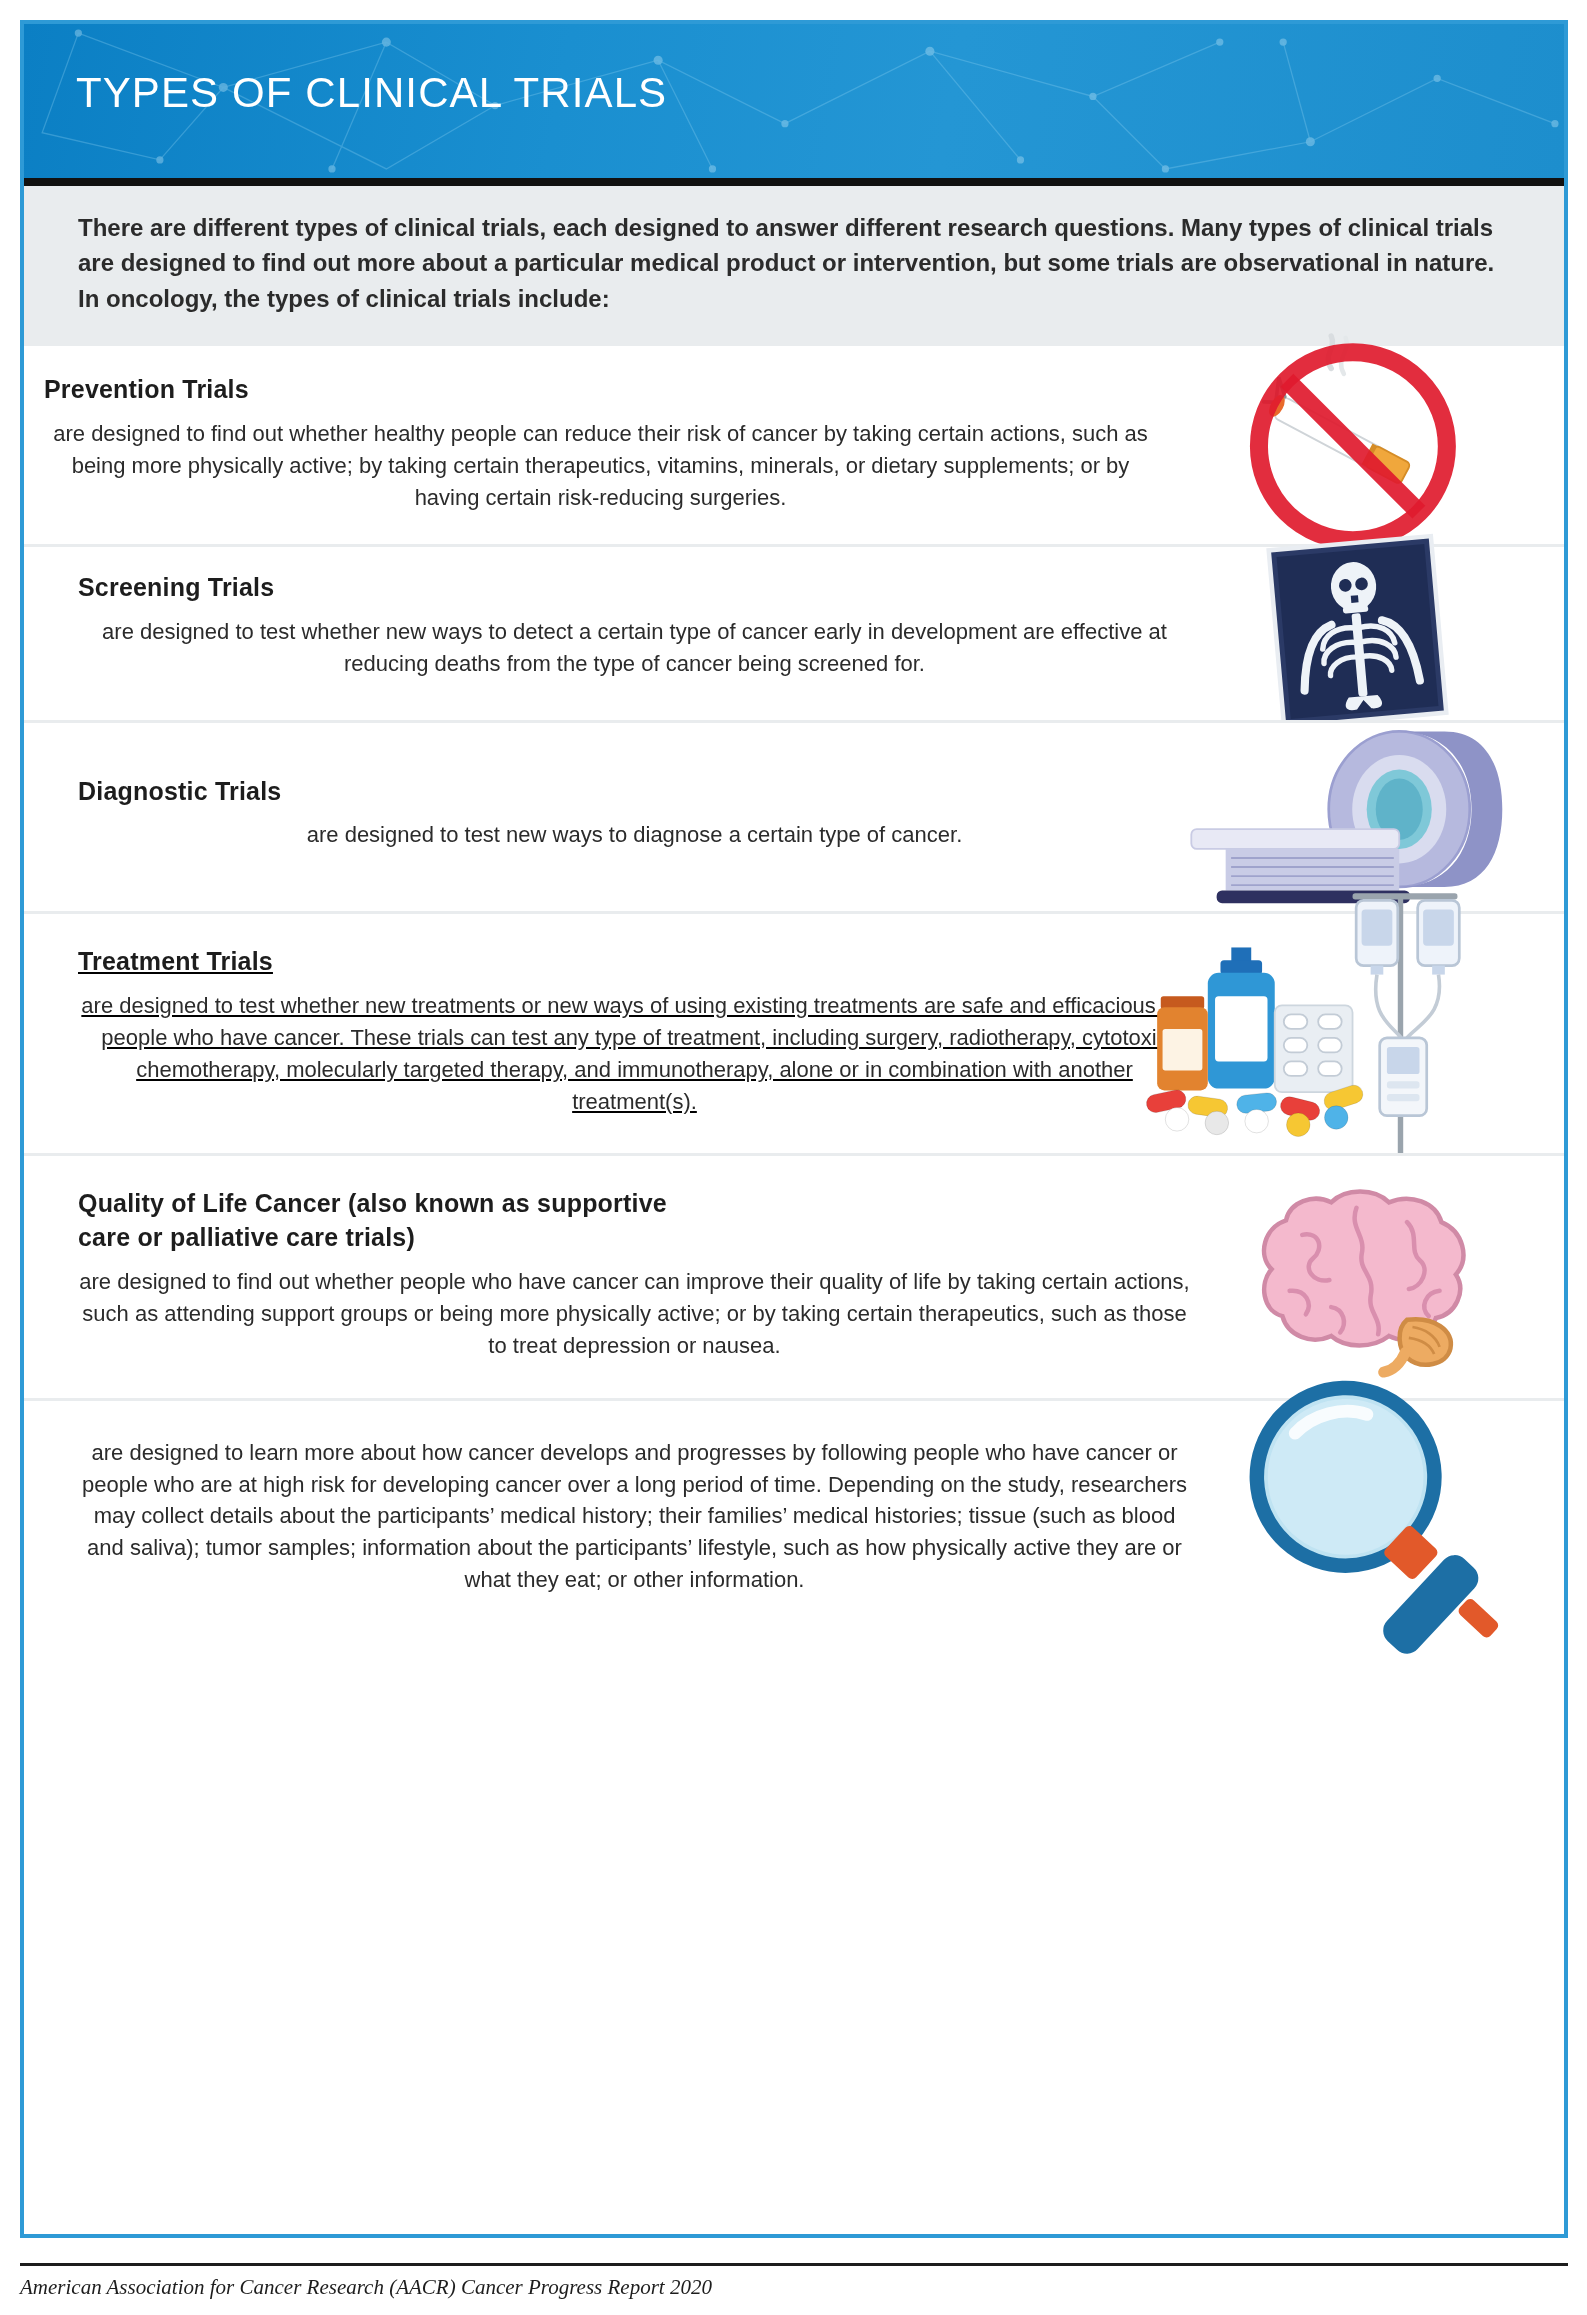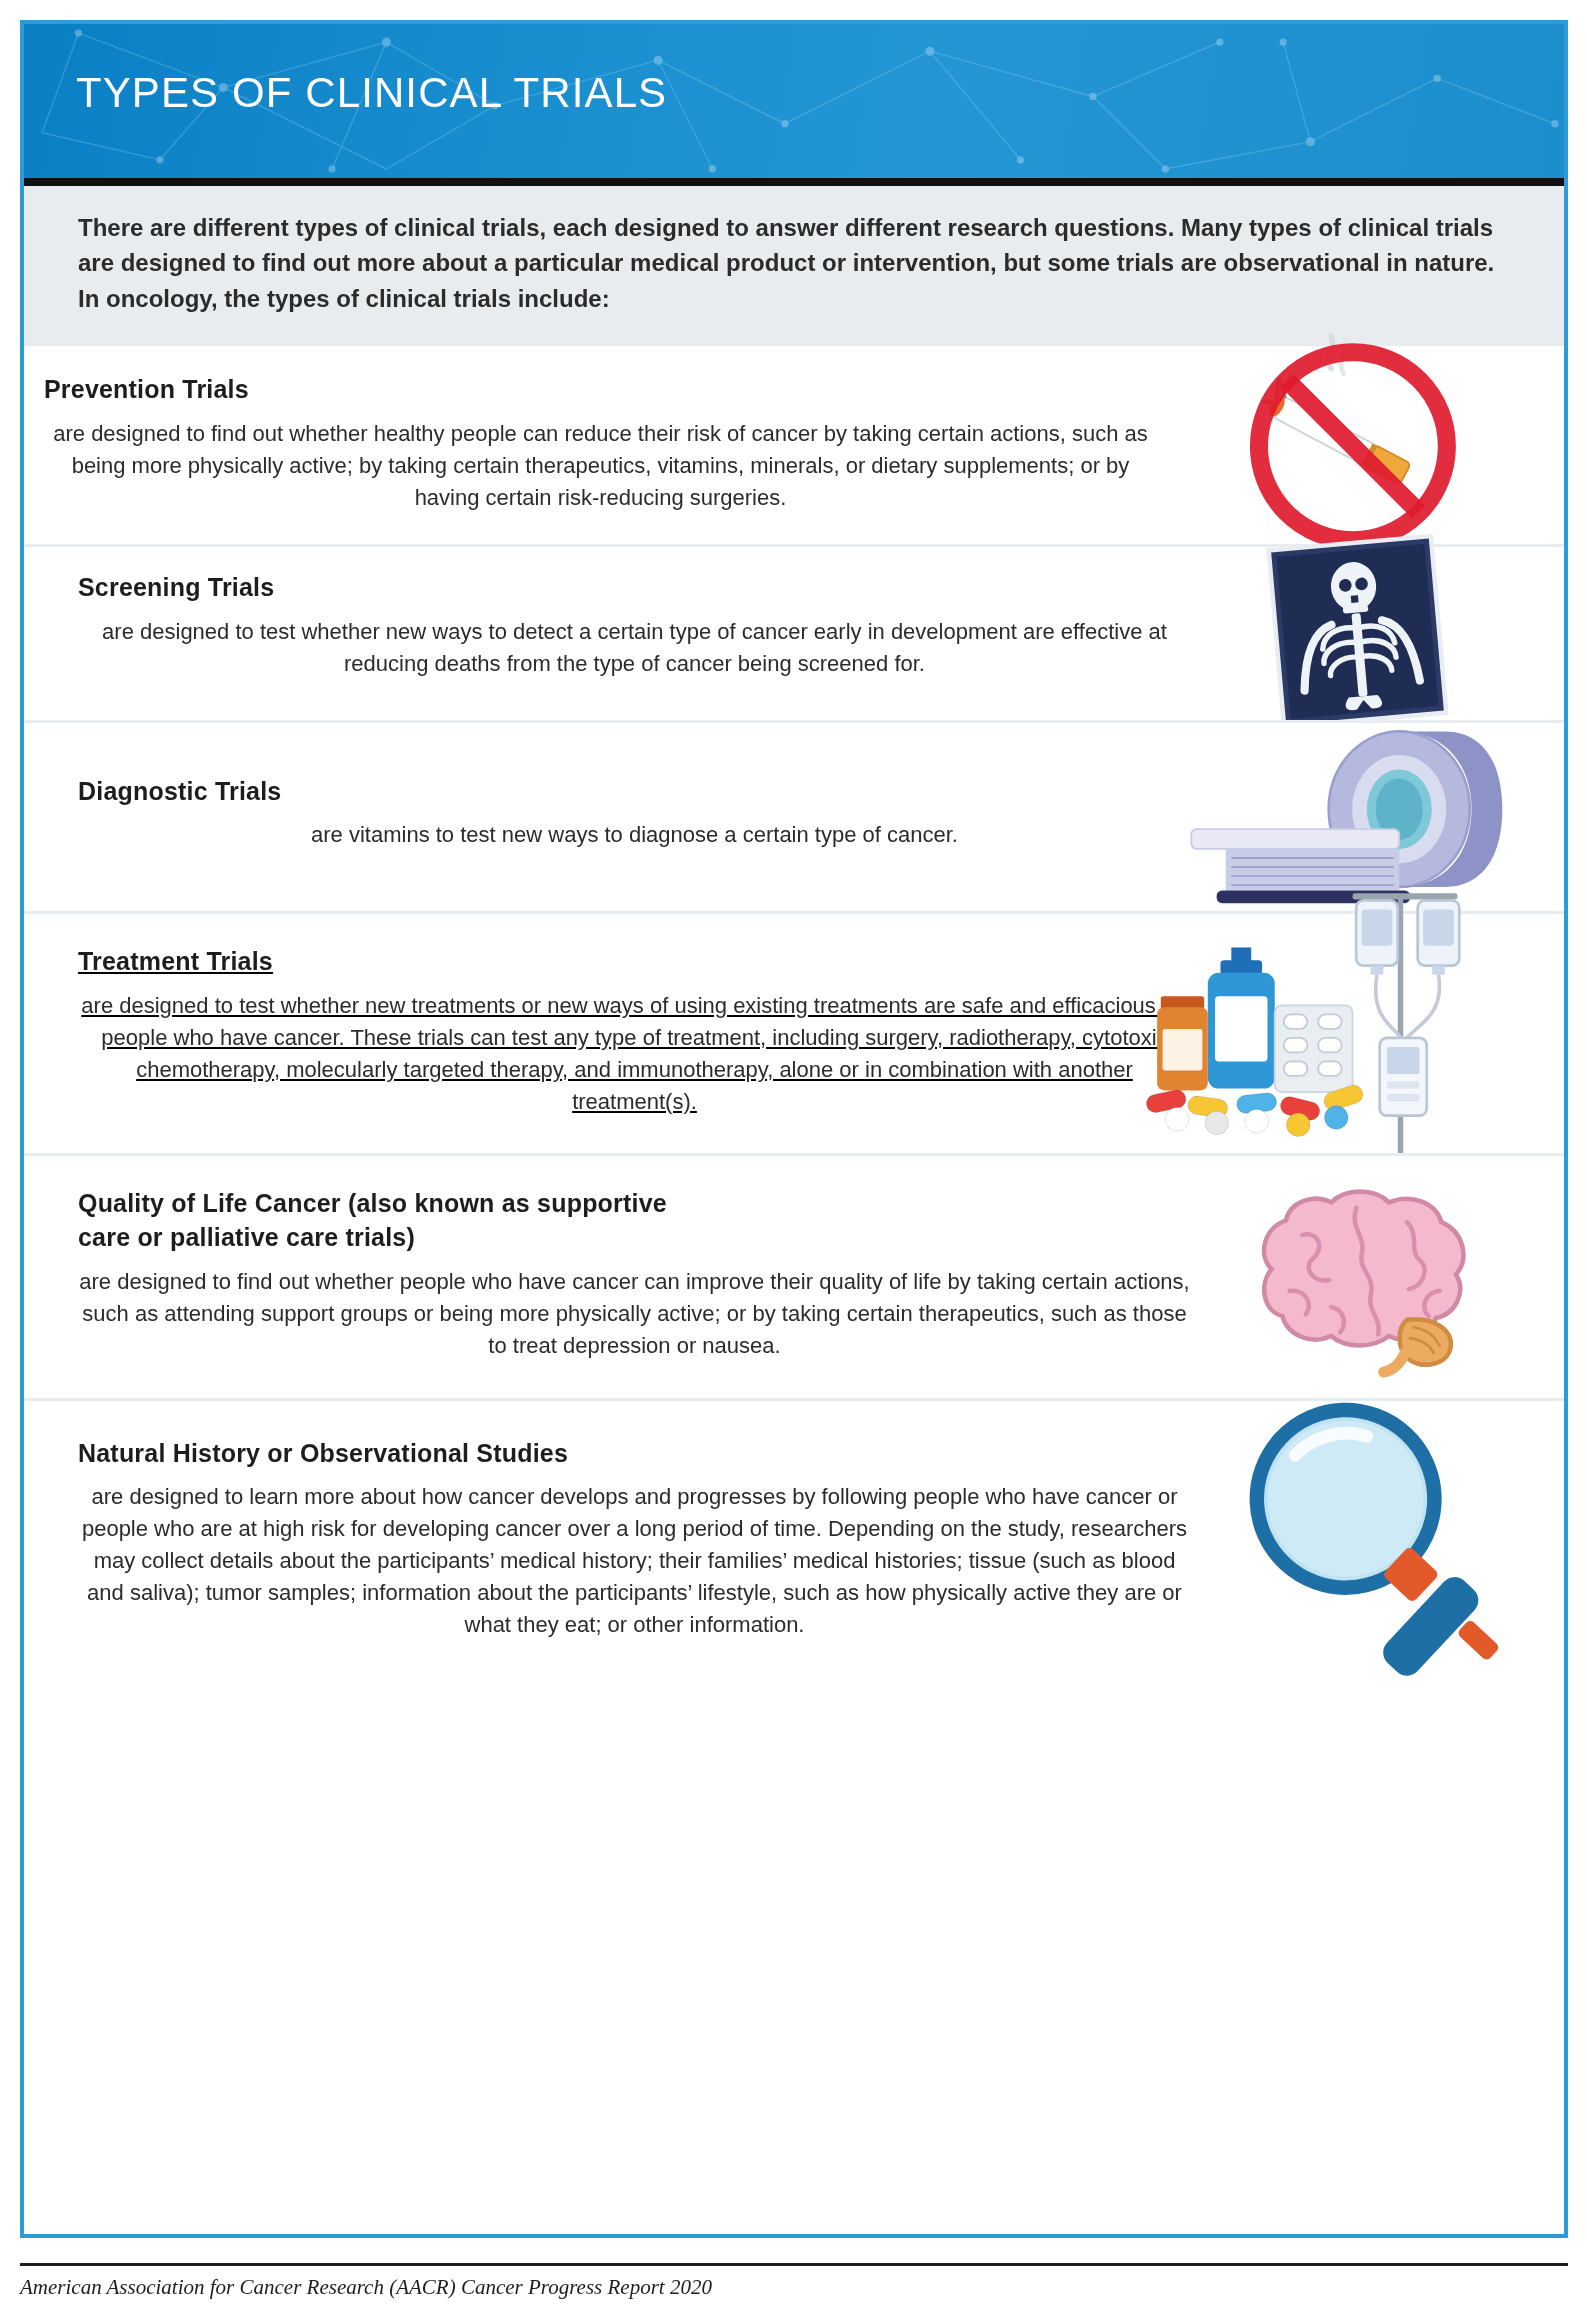--- a/index.html
+++ b/index.html
@@ -219,21 +219,21 @@
               <path d="M104 192 C96 202 100 208 112 206 L120 196 L128 206 C140 208 144 202 136 192 Z"></path>
             </g>
           </g>
         </svg>
       </div>
     </div>
 
     <div class="row" style="padding-top:52px;padding-bottom:60px;">
       <div class="txt">
         <h2>Diagnostic Trials</h2>
-        <p>are vitamins to test new ways to diagnose a certain type of cancer.</p>
+        <p>are designed to test new ways to diagnose a certain type of cancer.</p>
       </div>
       <div class="art" style="right:47px;">
         <svg width="344" height="226" viewBox="0 0 380 250">
 
           <ellipse cx="250" cy="118" rx="78" ry="86" fill="#b6b9de"></ellipse>
           <ellipse cx="250" cy="118" rx="78" ry="86" fill="none" stroke="#9b9fd0" stroke-width="3"></ellipse>
           <ellipse cx="250" cy="118" rx="52" ry="60" fill="#d9dcef"></ellipse>
           <ellipse cx="250" cy="118" rx="36" ry="44" fill="#7fc8d8"></ellipse>
           <ellipse cx="250" cy="118" rx="26" ry="34" fill="#5fb3c9"></ellipse>
           <path d="M250 32 C300 32 330 68 330 118 C330 168 300 204 250 204 L300 204 C345 204 364 166 364 118 C364 70 345 32 300 32 Z" fill="#8e93c7"></path>
@@ -341,21 +341,20 @@
               <path d="M198 184 C212 186 222 192 226 202"></path>
             </g>
             <path d="M194 200 C188 214 180 220 170 222" stroke="#edab62" stroke-width="12" fill="none" stroke-linecap="round"></path>
           </g>
         </svg>
       </div>
     </div>
 
     <div class="row" style="padding-top:36px;padding-bottom:33px;">
       <div class="txt">
-        <h2>Natural History or Observational Studies</h2>
         <p>are designed to learn more about how cancer develops and progresses by following people who have cancer or people who are at high risk for developing cancer over a long period of time. Depending on the study, researchers may collect details about the participants’ medical history; their families’ medical histories; tissue (such as blood and saliva); tumor samples; information about the participants’ lifestyle, such as how physically active they are or what they eat; or other information.</p>
       </div>
       <div class="art" style="right:54px;">
         <svg width="299" height="299" viewBox="0 0 330 330">
           <g transform="rotate(-2 165 165)">
             <circle cx="150" cy="124" r="98" fill="#bfe3f2" stroke="#1d6fa5" stroke-width="16"></circle>
             <circle cx="150" cy="124" r="86" fill="#cfeaf6" opacity="0.9"></circle>
             <path d="M96 74 C116 54 150 46 176 56" stroke="#ffffff" stroke-width="14" fill="none" stroke-linecap="round" opacity="0.85"></path>
             <rect x="196" y="188" width="46" height="44" rx="6" fill="#e2592a" transform="rotate(45 219 210)"></rect>
             <rect x="216" y="206" width="46" height="124" rx="16" fill="#1d6fa5" transform="rotate(45 239 268)"></rect>

